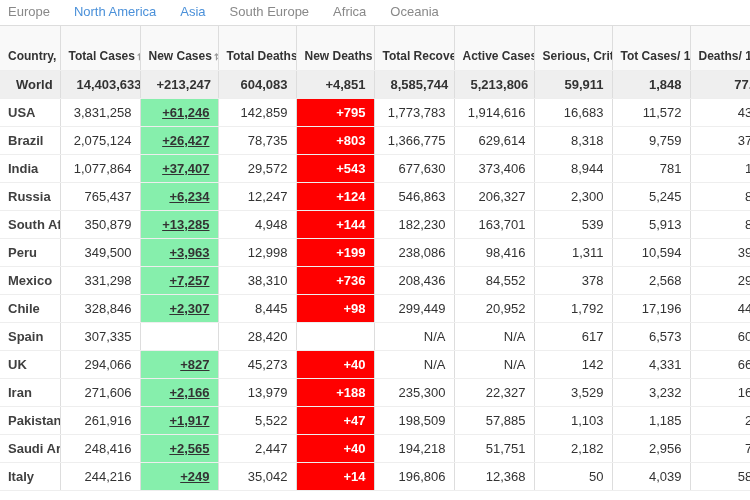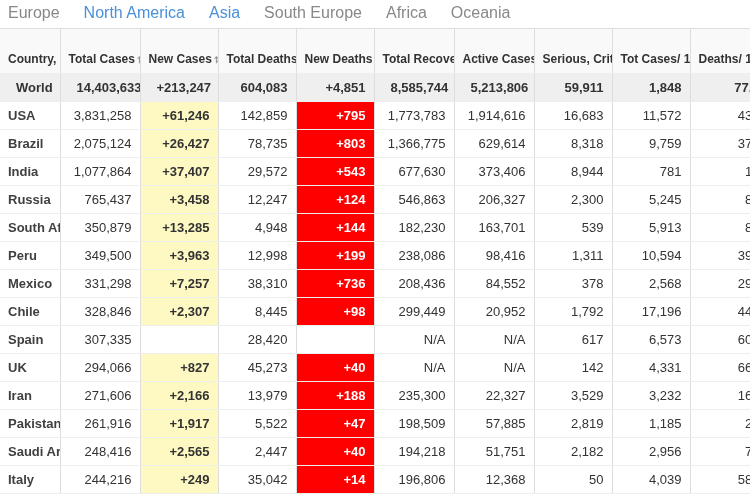--- a/index.html
+++ b/index.html
@@ -1,27 +1,27 @@
 <!DOCTYPE html>
 <html><head>
 <meta charset="utf-8">
 <style>
   * { box-sizing: border-box; margin: 0; padding: 0; }
   body { font-family: -apple-system, BlinkMacSystemFont, "Segoe UI", Arial, sans-serif; font-size: 13px; color: #333; background: #fff; }
   .tabs { display: flex; gap: 24px; padding: 4px 8px 6px 8px; border-bottom: 1px solid #ddd; }
-  .tab { color: #4a90d9; font-size: 16px; cursor: pointer; }
+  .tab { color: #4a90d9; font-size: 13px; cursor: pointer; }
   .tab.inactive { color: #888; }
   table { border-collapse: collapse; width: 100%; table-layout: fixed; }
   th, td { border-right: 1px solid #ddd; border-bottom: 1px solid #eee; padding: 6px 8px; text-align: right; white-space: nowrap; overflow: hidden; }
   th { background: #f9f9f9; font-weight: 600; font-size: 12px; color: #333; text-align: left; vertical-align: bottom; position: relative; height: 44px; }
   th .lbl { display: inline-block; line-height: 1.2; }
   th .sort { font-size: 9px; color: #999; margin-left: 2px; letter-spacing: -1px; }
   td.country { text-align: left; }
   td.country a { color: #404040; text-decoration: none; font-weight: 600; }
-  .hl-yellow { background: #fef9c3; font-weight: 600; }
+  .hl-yellow { background: #86efac; font-weight: 600; text-decoration: underline; }
   .hl-red { background: #ff0000; color: #fff; font-weight: 700; }
   .world-row td { background: #efefef; font-weight: 600; padding-left: 16px; }
   col.c-country { width: 60px; }
   col.c-num { width: 78px; }
   col.c-numw { width: 80px; }
 </style>
 </head>
 <body>
 
 <div class="tabs">
@@ -107,21 +107,21 @@
         <td class="hl-red">+543</td>
         <td>677,630</td>
         <td>373,406</td>
         <td>8,944</td>
         <td>781</td>
         <td>19</td>
       </tr>
       <tr>
         <td class="country"><a href="#">Russia</a></td>
         <td>765,437</td>
-        <td class="hl-yellow">+3,458</td>
+        <td class="hl-yellow">+6,234</td>
         <td>12,247</td>
         <td class="hl-red">+124</td>
         <td>546,863</td>
         <td>206,327</td>
         <td>2,300</td>
         <td>5,245</td>
         <td>84</td>
       </tr>
       <tr>
         <td class="country"><a href="#">South Africa</a></td>
@@ -208,21 +208,21 @@
         <td>166</td>
       </tr>
       <tr>
         <td class="country"><a href="#">Pakistan</a></td>
         <td>261,916</td>
         <td class="hl-yellow">+1,917</td>
         <td>5,522</td>
         <td class="hl-red">+47</td>
         <td>198,509</td>
         <td>57,885</td>
-        <td>2,819</td>
+        <td>1,103</td>
         <td>1,185</td>
         <td>25</td>
       </tr>
       <tr>
         <td class="country"><a href="#">Saudi Arabia</a></td>
         <td>248,416</td>
         <td class="hl-yellow">+2,565</td>
         <td>2,447</td>
         <td class="hl-red">+40</td>
         <td>194,218</td>

